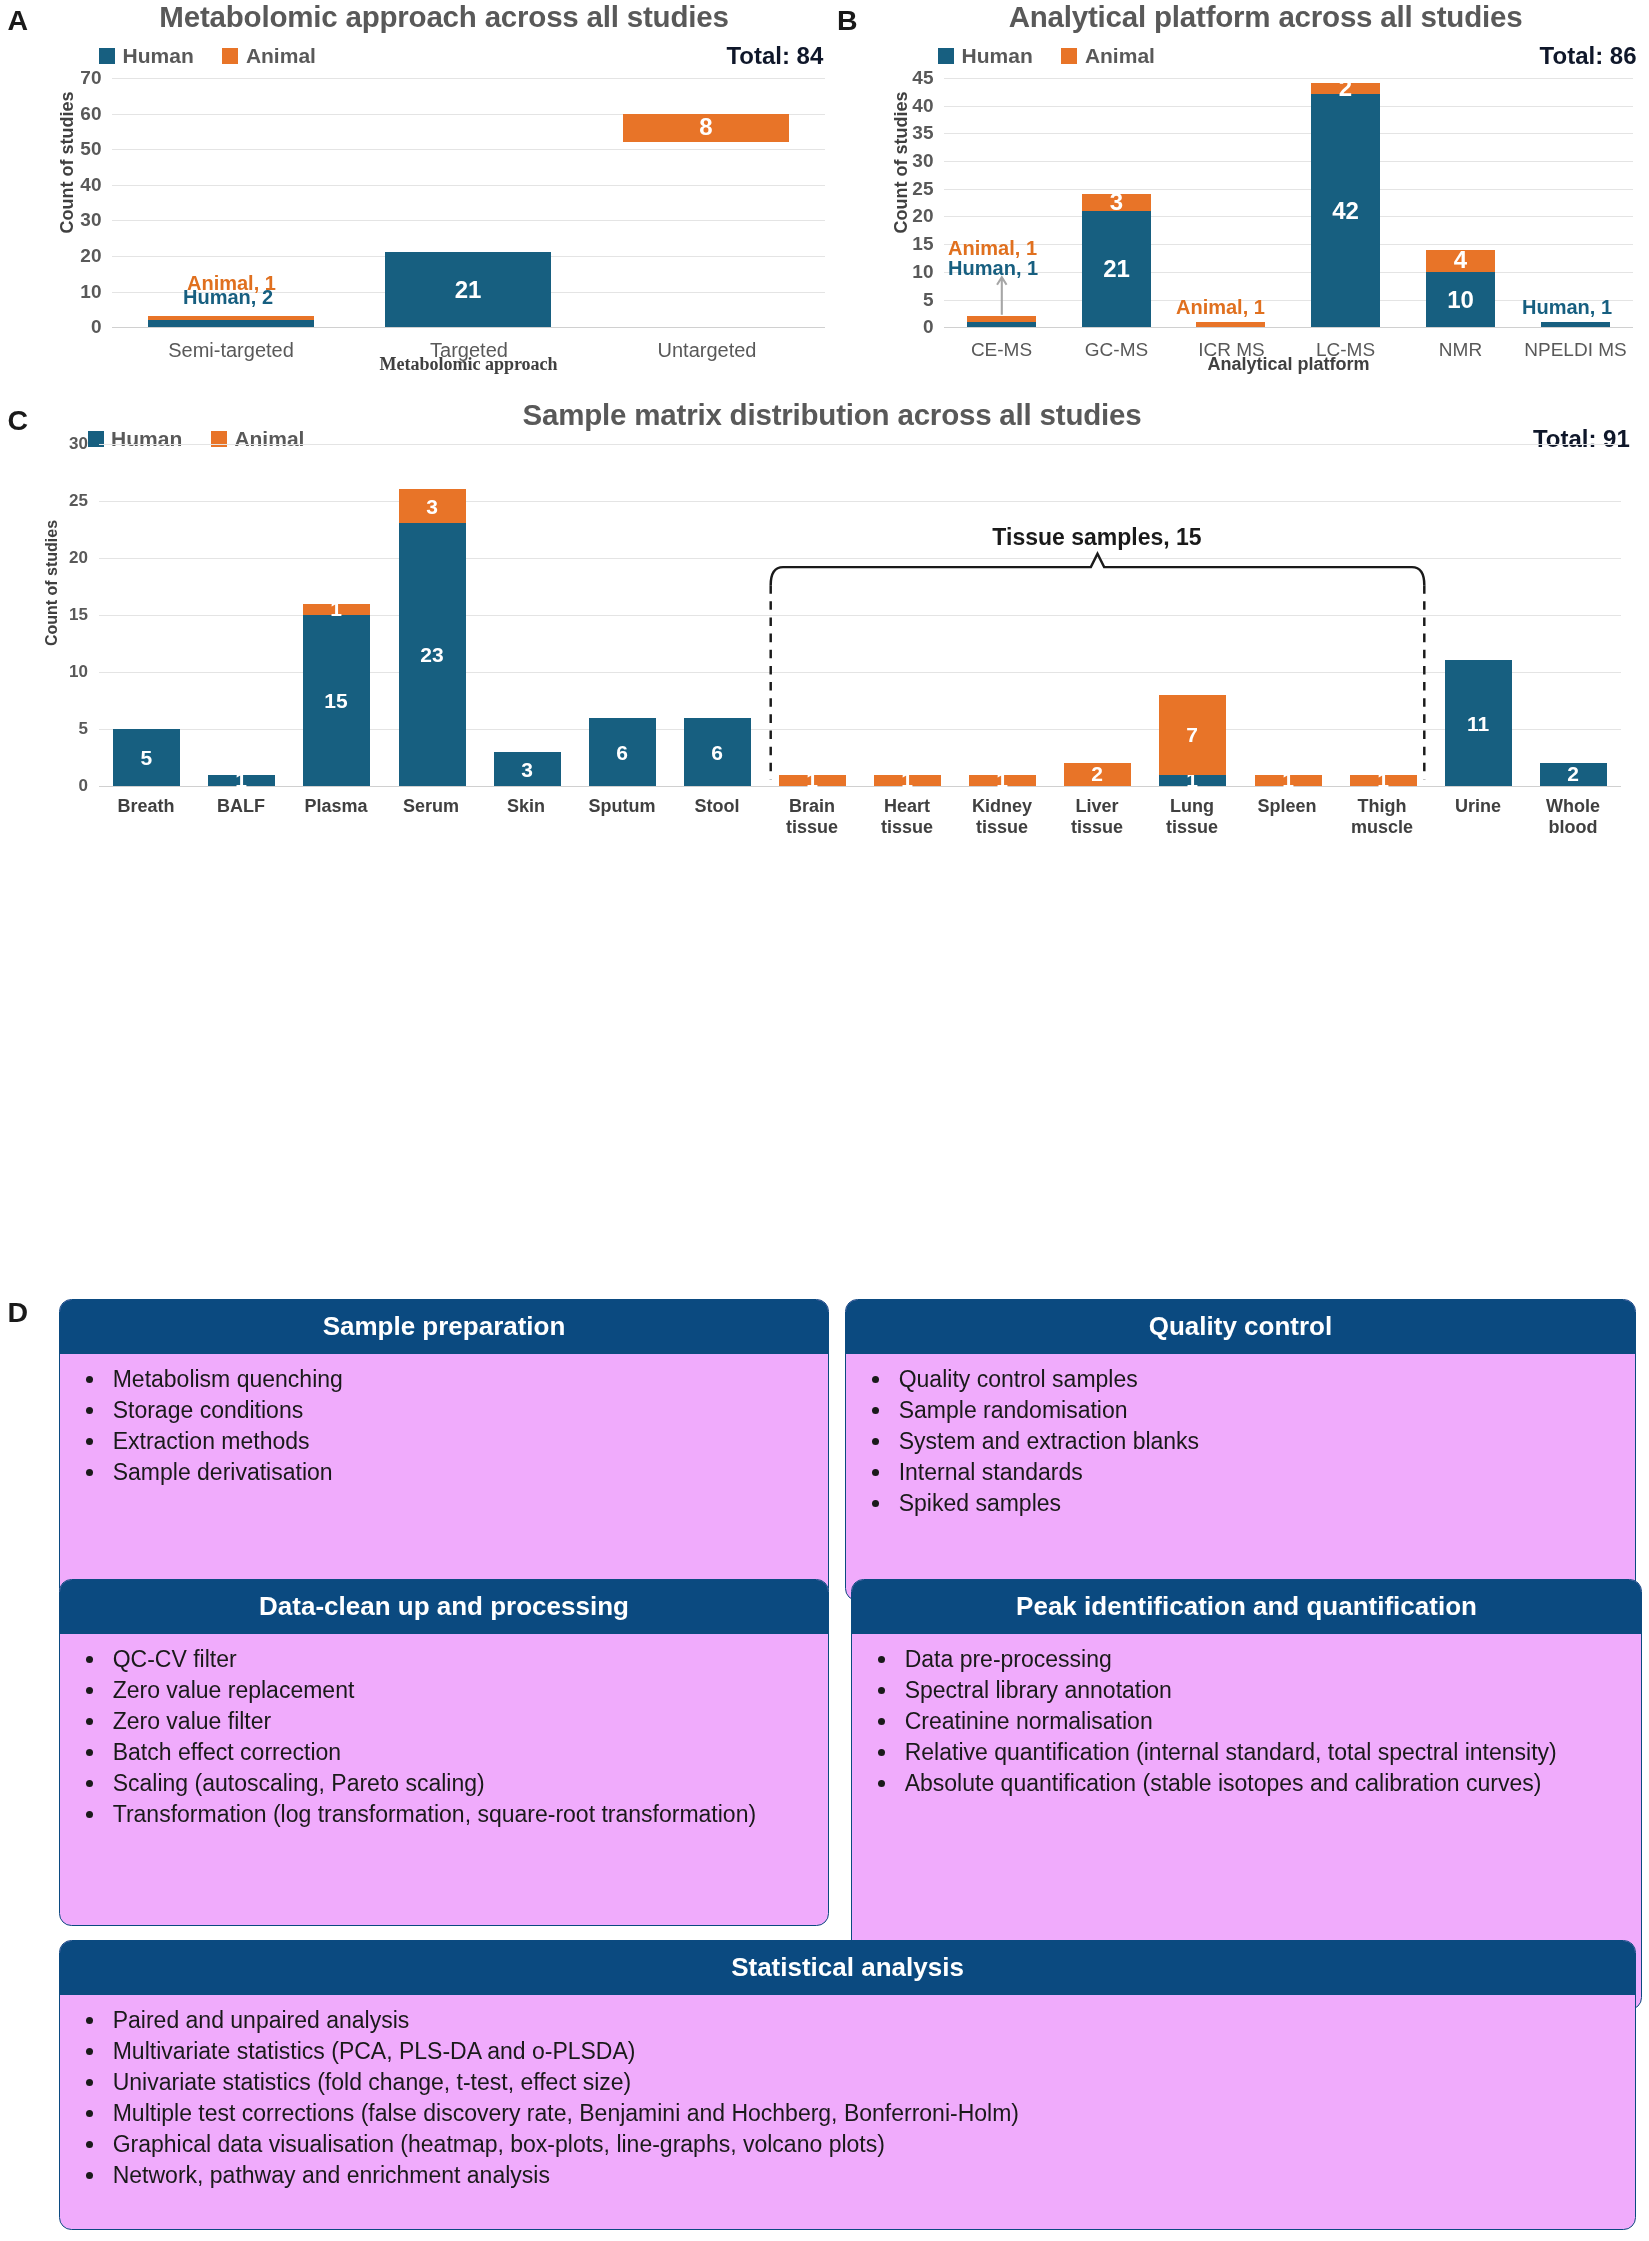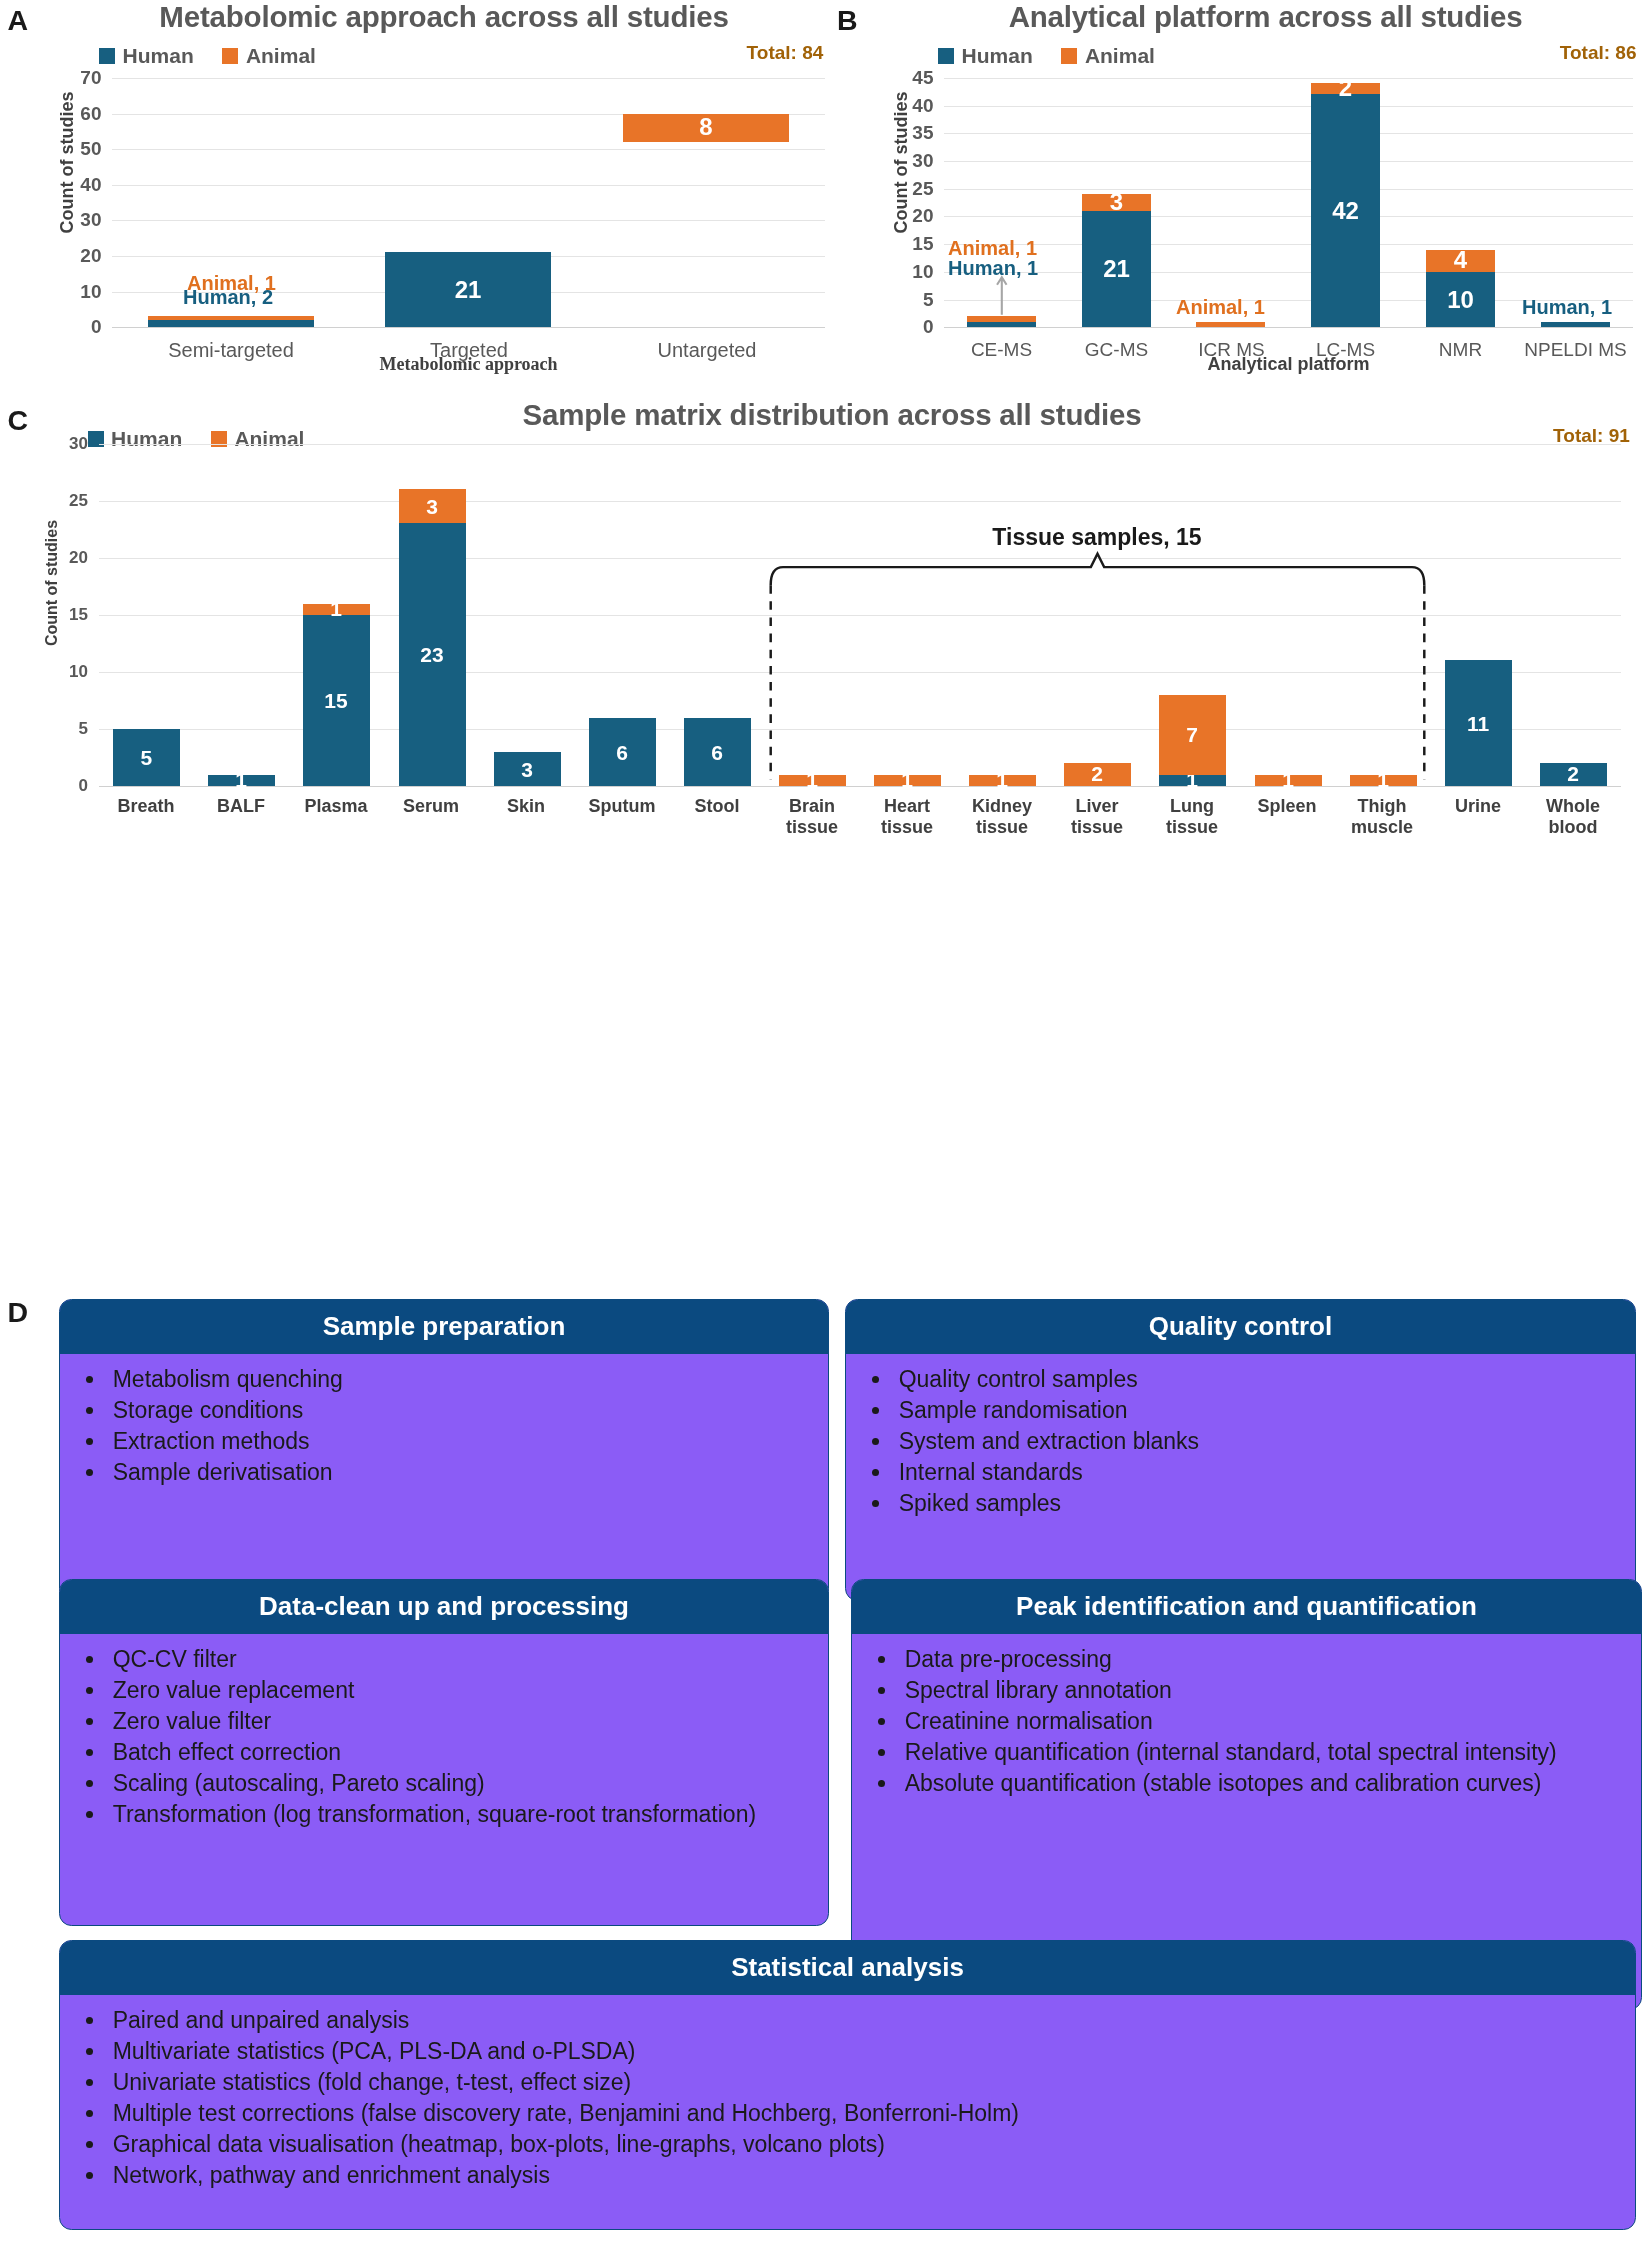--- a/index.html
+++ b/index.html
@@ -24,21 +24,21 @@
   
   .chart { position:absolute; }
   .chart-title{
     position:absolute; left:0; right:0; top:0;
     text-align:center;
     font-size:29.5px; font-weight:bold; color:#595959;
     letter-spacing:-0.2px;
   }
   .chart-total{
     position:absolute;
-    font-size:19px; font-weight:bold; color:#a16207;
+    font-size:24px; font-weight:bold; color:#0f172a;
   }
   .legend{
     position:absolute; display:flex; align-items:flex-end; gap:28.5px;
   }
   .legend-item{ display:flex; align-items:center; gap:7.6px; }
   .legend-swatch{ width:16px; height:16px; display:block; }
   .legend-label{ font-size:21px; font-weight:bold; color:#595959; }
 
   .plot{ position:absolute; }
   .gridline{ position:absolute; left:0; right:0; height:1px; background:#e4e4e4; }
@@ -73,21 +73,21 @@
     position:absolute; font-size:20px; font-weight:bold; white-space:nowrap;
   }
   .callout.human{ color:#175F80; }
   .callout.animal{ color:#E0701F; }
 
   
   .dbox{
     position:absolute;
     border:1.9px solid #0B4A80;
     border-radius:12.4px;
-    background:#8b5cf6;
+    background:#f0abfc;
     overflow:hidden;
   }
   .dbox-head{
     background:#0B4A80;
     color:#fff;
     font-size:26px;
     font-weight:bold;
     text-align:center;
     padding:10.5px 5.7px 12.4px;
     border-radius:9.5px 9.5px 0 0;

